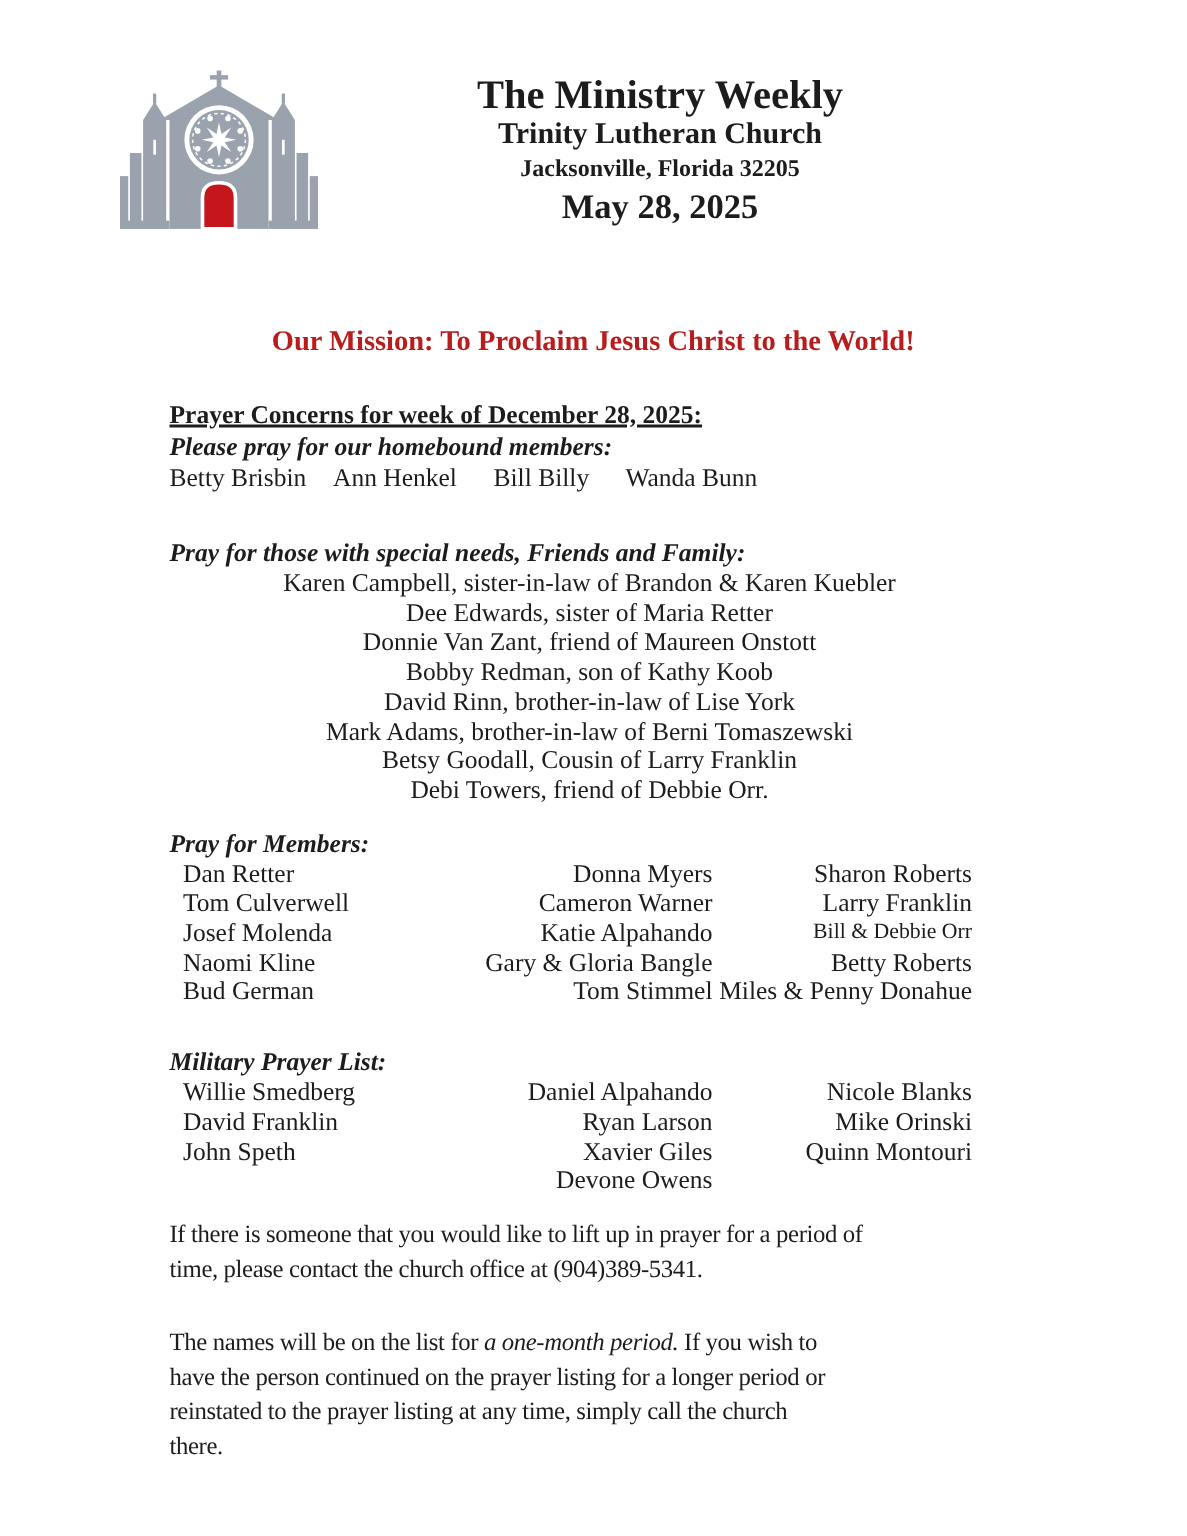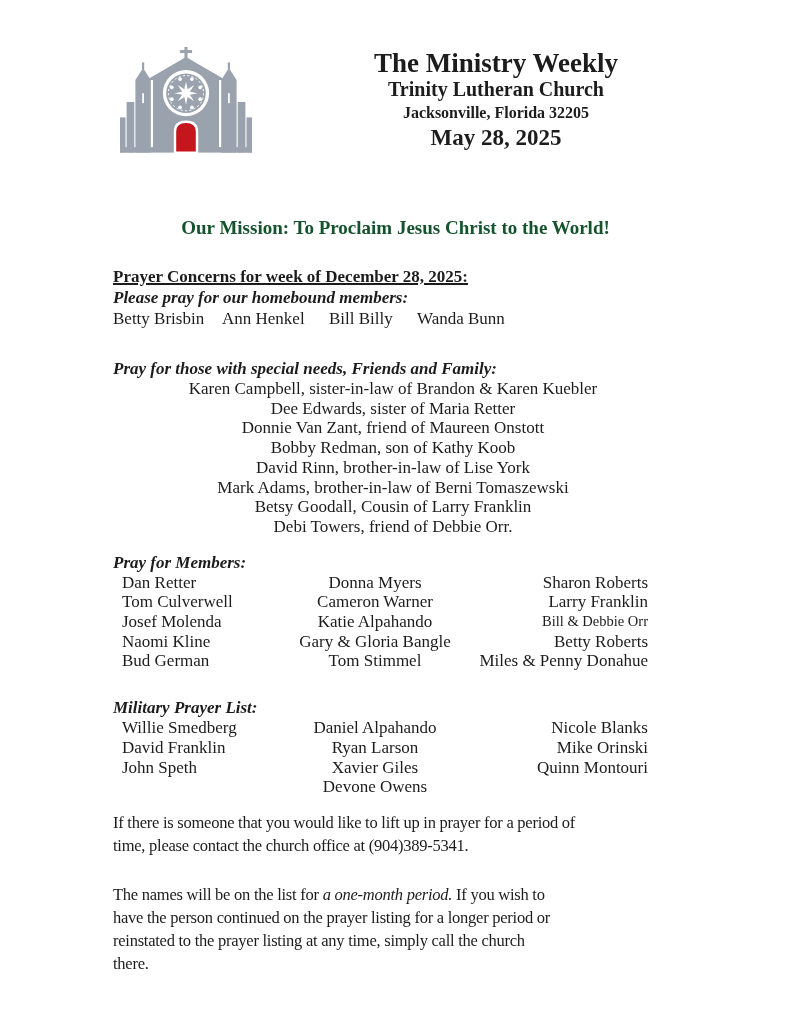--- a/index.html
+++ b/index.html
@@ -8,31 +8,31 @@
     width:791px;height:1024px;
     margin:0 auto;
     background:#ffffff;
     font-family:"Liberation Serif","DejaVu Serif",serif;
     color:#1c1c1c;
     box-sizing:border-box;
     padding-top:46px;
     overflow:hidden;
   }
   
-  .masthead{display:flex;padding-left:120px;height:114px;gap:16px;}
+  .masthead{display:flex;padding-left:80px;height:114px;}
   .logo-wrap{flex:none;width:132px;height:112px;}
   .masthead-text{width:436px;margin-left:10px;text-align:center;padding-top:2px;}
   .mast-title{font-size:27px;font-weight:bold;line-height:30px;}
   .mast-church{font-size:20px;font-weight:bold;line-height:23px;}
   .mast-city{font-size:16px;font-weight:bold;line-height:23px;}
   .mast-date{font-size:23px;font-weight:bold;line-height:27px;}
   
   .mission{
     margin-top:56px;text-align:center;
-    font-size:19px;font-weight:bold;color:#14532d;line-height:24px;
+    font-size:19px;font-weight:bold;color:#b91c1c;line-height:24px;
   }
   
   .content{margin-left:113px;width:560px;}
   .concerns{margin-top:26px;}
   .heading-underline{
     font-size:17px;font-weight:bold;text-decoration:underline;
     text-decoration-thickness:1.5px;line-height:21px;
   }
   .subhead-italic{font-size:17px;font-weight:bold;font-style:italic;line-height:21px;}
   .homebound-row{display:flex;font-size:17px;line-height:21px;}
@@ -41,21 +41,21 @@
   .homebound-row .slot3{width:88px;}
   .special{margin-top:29px;}
   .special .entry{font-size:17px;line-height:19.7px;text-align:center;}
   .section-list{margin-top:15px;}
   .military-section{margin-top:26px;}
   .grid{
     display:grid;grid-template-columns:162px 200px 173px;
     font-size:17px;line-height:19.7px;width:535px;
   }
   .grid .c1{padding-left:9px;text-align:left;}
-  .grid .c2{text-align:center;}
+  .grid .c2{text-align:right;}
   .grid .c3{text-align:right;}
   .grid .small{font-size:14.5px;}
   
   .contact-para{margin-top:14px;font-size:16.5px;line-height:23px;letter-spacing:-0.25px;}
   .policy-para{margin-top:26px;font-size:16.5px;font-weight:normal;line-height:23px;letter-spacing:-0.25px;}
   .policy-para .em{font-style:italic;}
 </style>
 </head>
 <body>
 

